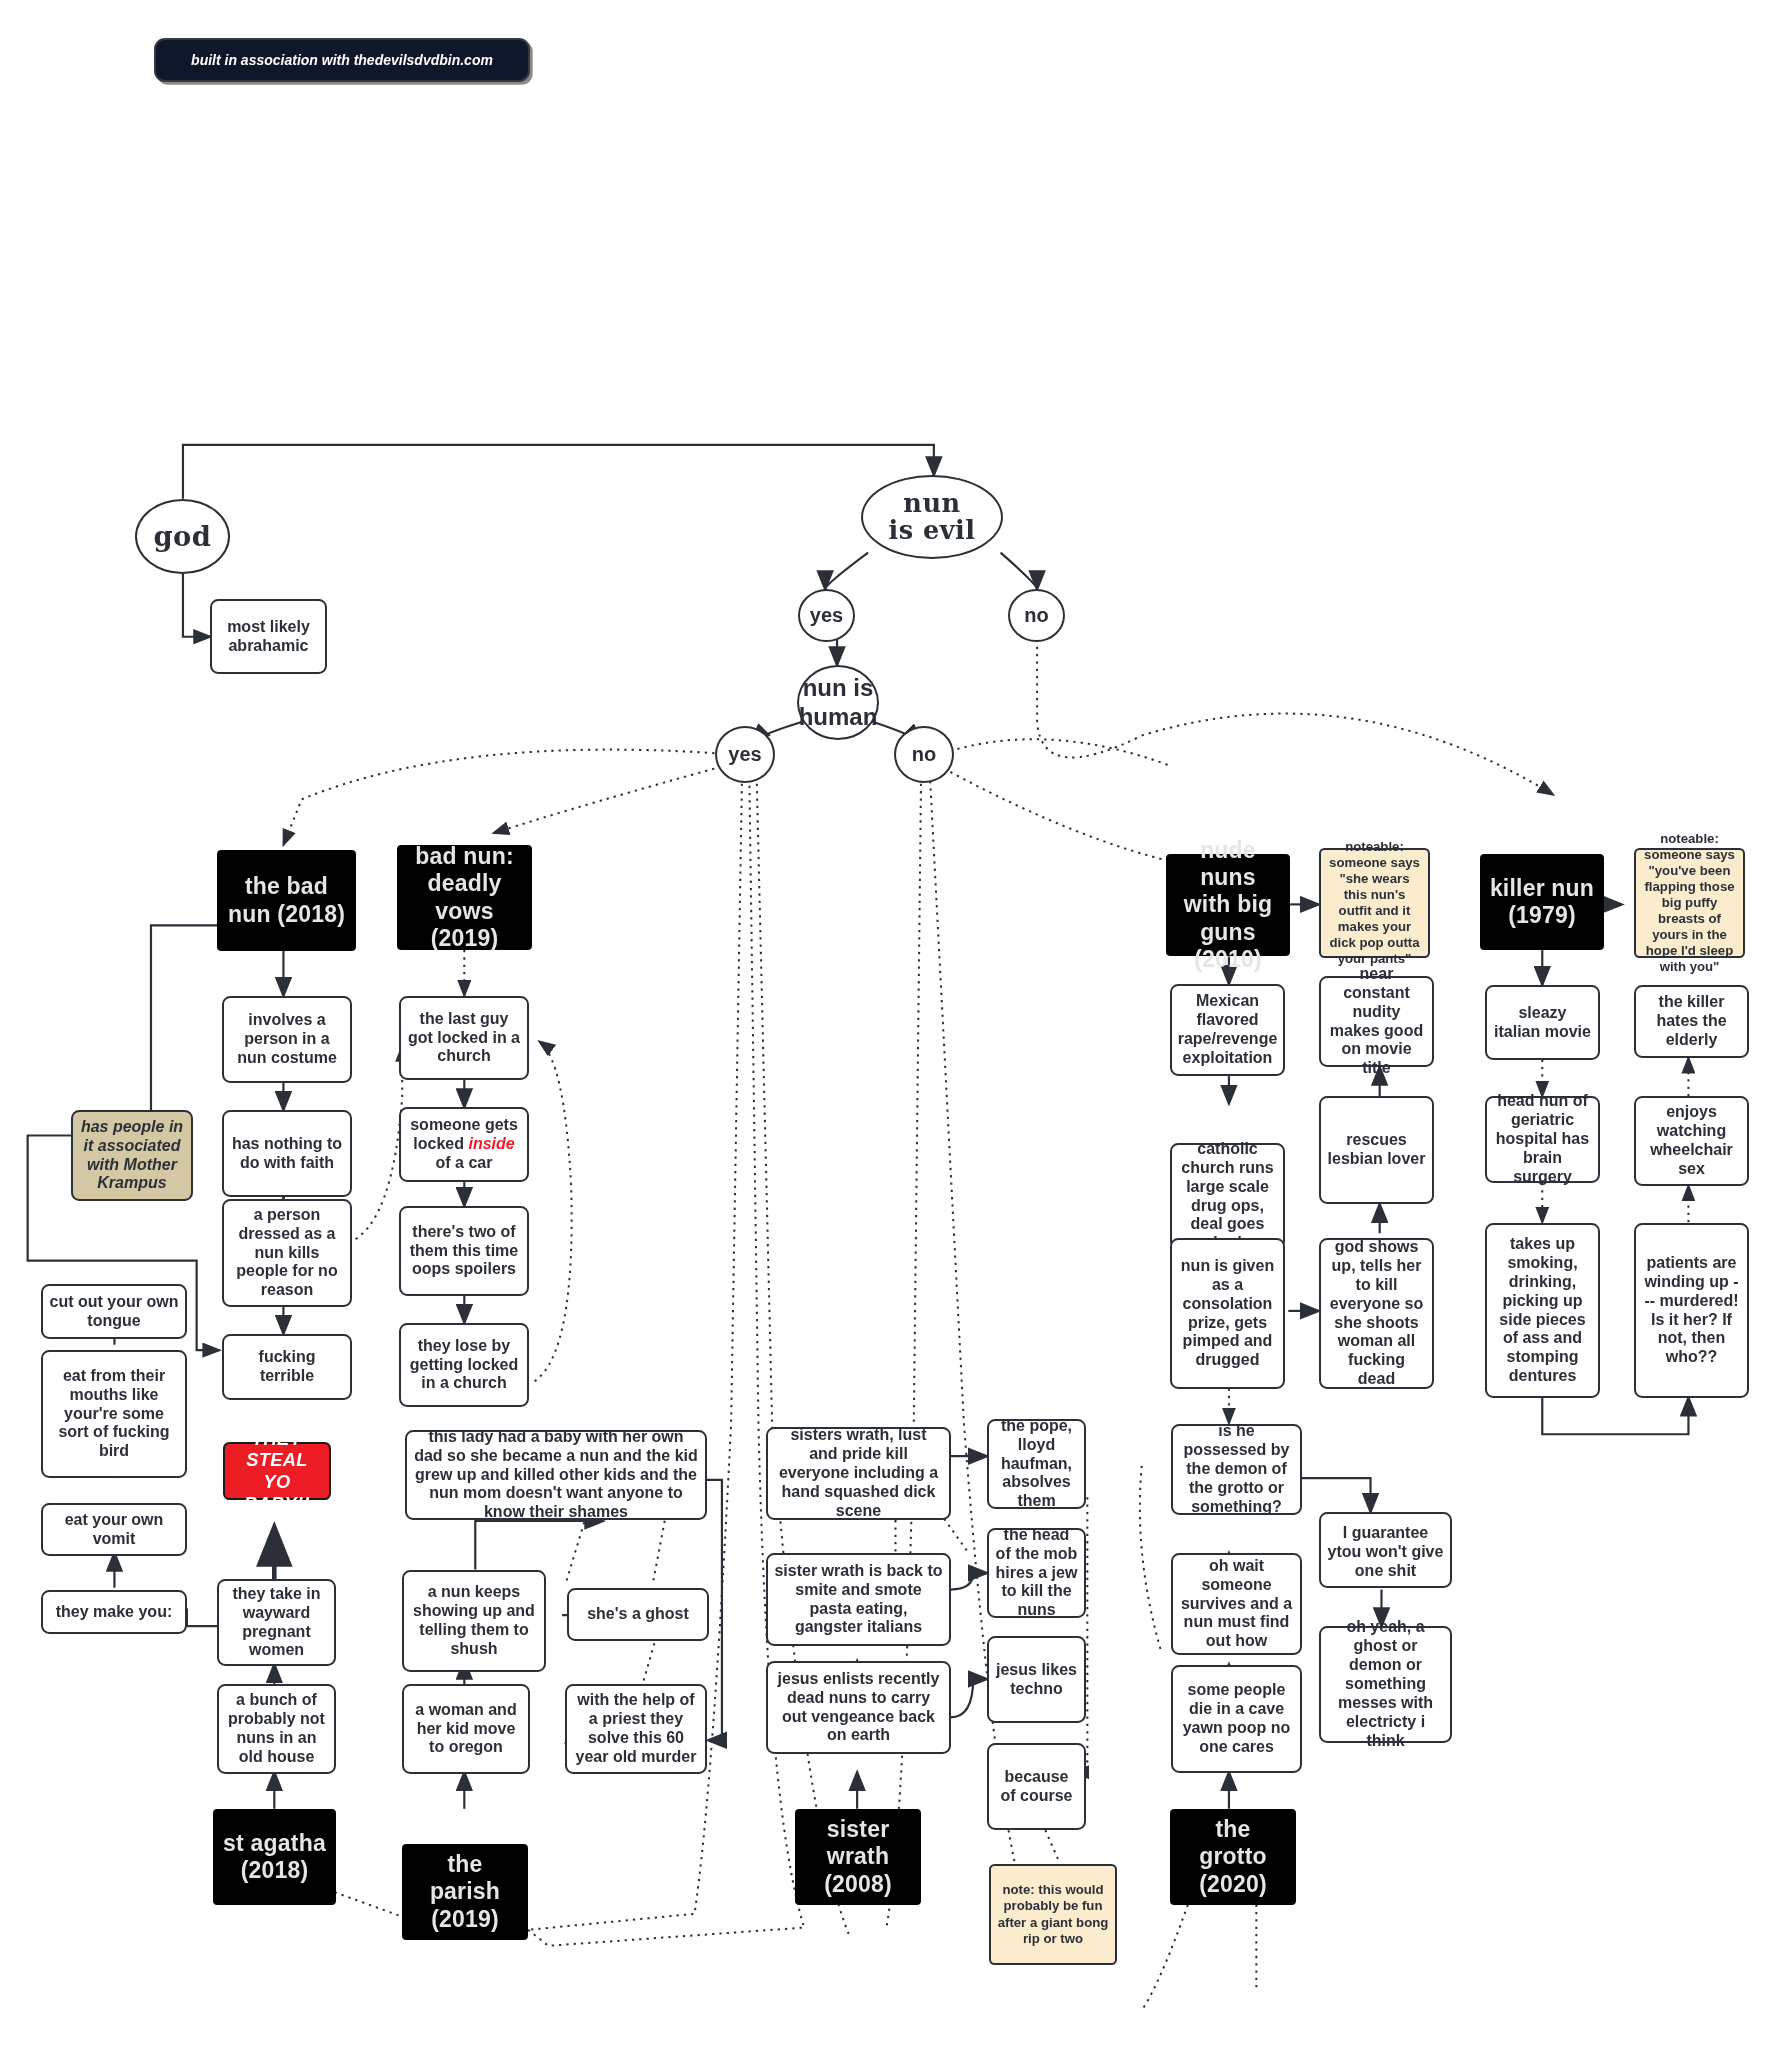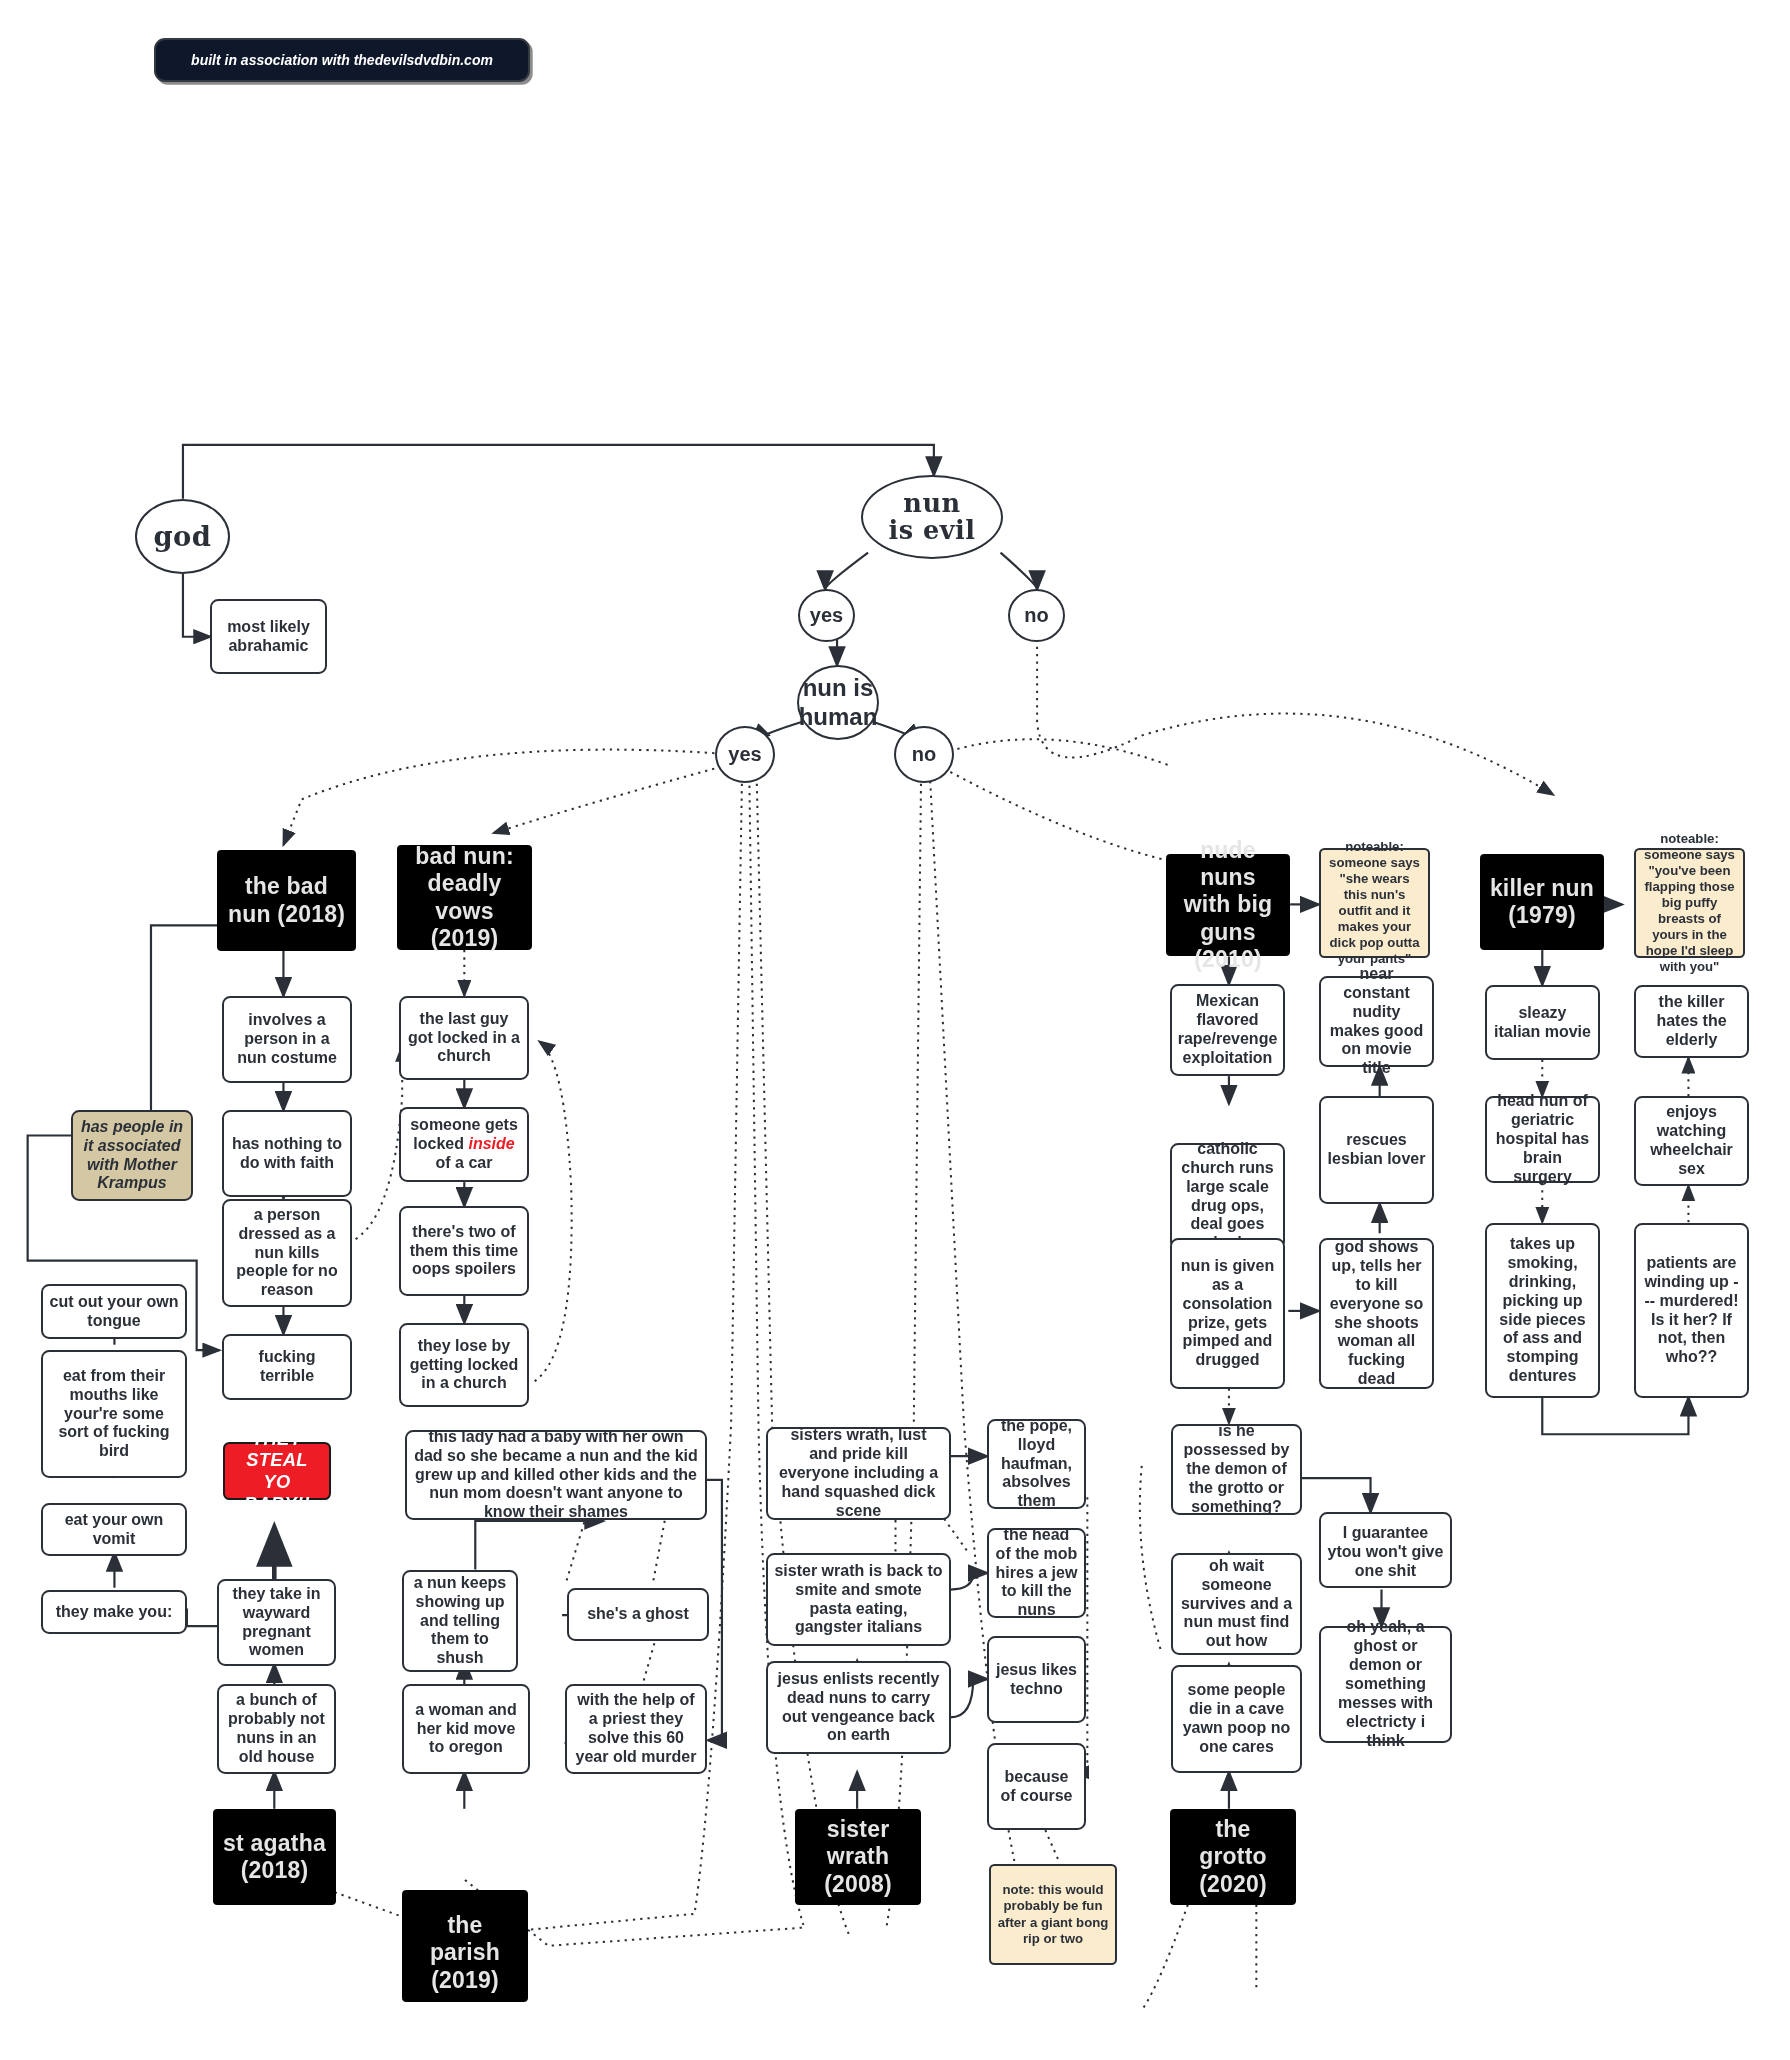--- a/index.html
+++ b/index.html
@@ -338,33 +338,33 @@
   <div class="node box" style="left:217px;top:1684px;width:119px;height:90px;">
     <span>a bunch of probably not nuns in an old house</span>
   </div>
   <div class="node film" style="left:213px;top:1809px;width:123px;height:96px;">
     <span>st agatha (2018)</span>
   </div>
 
   <div class="node box" style="left:405px;top:1430px;width:302px;height:90px;">
     <span>this lady had a baby with her own dad so she became a nun and the kid grew up and killed other kids and the nun mom doesn't want anyone to know their shames</span>
   </div>
-  <div class="node box" style="left:402px;top:1570px;width:116px;height:102px;">
+  <div class="node box" style="left:402px;top:1570px;width:144px;height:102px;">
     <span>a nun keeps showing up and telling them to shush</span>
   </div>
   <div class="node box" style="left:567px;top:1588px;width:142px;height:53px;">
     <span>she's a ghost</span>
   </div>
   <div class="node box" style="left:402px;top:1684px;width:128px;height:90px;">
     <span>a woman and her kid move to oregon</span>
   </div>
   <div class="node box" style="left:565px;top:1684px;width:142px;height:90px;">
     <span>with the help of a priest they solve this 60 year old murder</span>
   </div>
-  <div class="node film" style="left:402px;top:1890px;width:126px;height:112px;align-items:flex-end;">
+  <div class="node film" style="left:402px;top:1844px;width:126px;height:96px;">
     <span>the parish (2019)</span>
   </div>
 
   <div class="node box" style="left:766px;top:1427px;width:185px;height:93px;">
     <span>sisters wrath, lust and pride kill everyone including a hand squashed dick scene</span>
   </div>
   <div class="node box" style="left:766px;top:1553px;width:185px;height:93px;">
     <span>sister wrath is back to smite and smote pasta eating, gangster italians</span>
   </div>
   <div class="node box" style="left:766px;top:1661px;width:185px;height:93px;">

